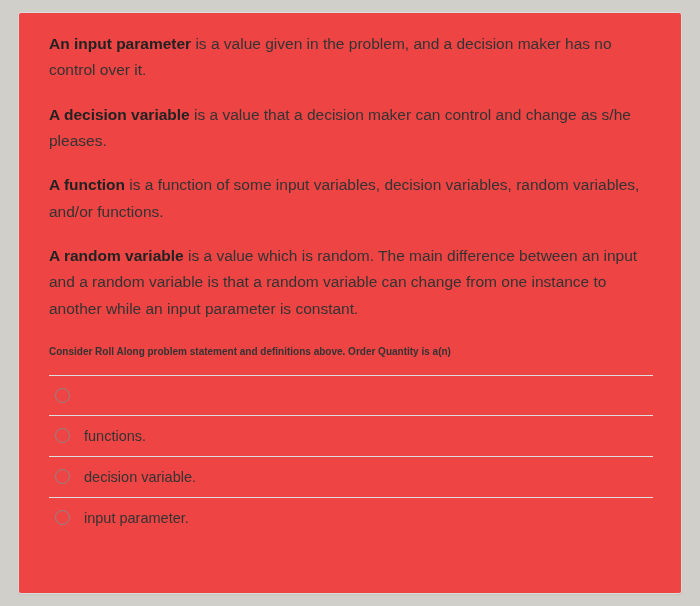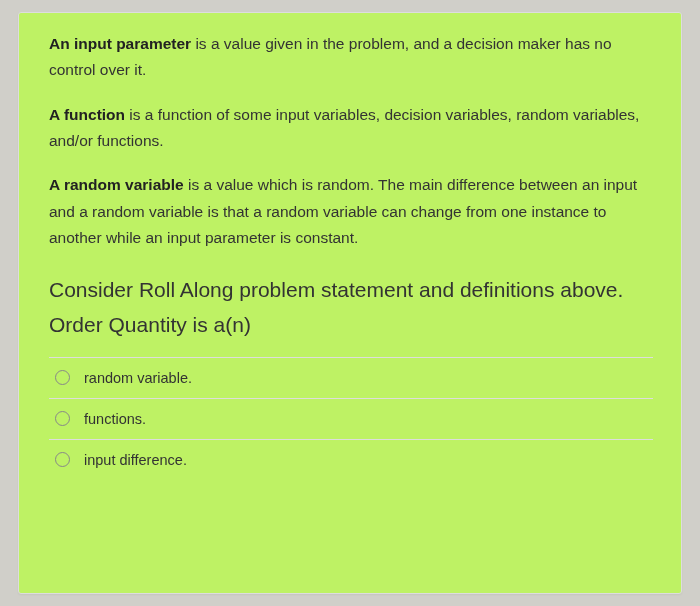--- a/index.html
+++ b/index.html
@@ -9,21 +9,21 @@
     }
     body {
       font-family: 'Segoe UI', Arial, sans-serif;
       background: #d0cfc9;
       width: 700px;
       height: 606px;
       padding: 12px 18px;
       overflow: hidden;
     }
     .card {
-      background: #bef264;
+      background: #ef4444;
       border: 1px solid #ddd;
       border-radius: 3px;
       padding: 18px 28px 0 30px;
       height: 100%;
       box-shadow: 0 1px 2px rgba(0,0,0,0.05);
     }
     .definition {
       color: #333;
       font-size: 15.5px;
       line-height: 1.7;
@@ -32,22 +32,23 @@
     .definition .term {
       font-weight: 700;
       color: #222;
     }
     .question-section {
       margin-top: 22px;
       margin-bottom: 14px;
     }
     .question-text {
       color: #333;
-      font-size: 21px;
+      font-size: 10px;
       line-height: 1.65;
+      font-weight: bold;
     }
     .options {
       margin-top: 6px;
     }
     .option {
       border-top: 1px solid #ddd;
       padding: 12px 6px 12px 6px;
       display: flex;
       align-items: center;
       cursor: pointer;
@@ -71,41 +72,47 @@
   </style>
 </head>
 <body>
 
 <div class="card">
 
   <p class="definition">
     <span class="term">An input parameter</span><span> is a value given in the problem, and a decision maker has no control over it.</span>
   </p>
 
+  <p class="definition">
+    <span class="term">A decision variable</span><span> is a value that a decision maker can control and change as s/he pleases.</span>
+  </p>
 
   <p class="definition">
     <span class="term">A function</span><span> is a function of some input variables, decision variables, random variables, and/or functions.</span>
   </p>
 
   <p class="definition">
     <span class="term">A random variable</span><span> is a value which is random. The main difference between an input and a random variable is that a random variable can change from one instance to another while an input parameter is constant.</span>
   </p>
 
   <div class="question-section">
     <p class="question-text">Consider Roll Along problem statement and definitions above. Order Quantity is a(n)</p>
   </div>
 
   <div class="options">
     <div class="option">
       <span class="radio"></span>
-      <span class="option-label">random variable.</span>
     </div>
     <div class="option">
       <span class="radio"></span>
       <span class="option-label">functions.</span>
     </div>
     <div class="option">
       <span class="radio"></span>
-      <span class="option-label">input difference.</span>
+      <span class="option-label">decision variable.</span>
+    </div>
+    <div class="option">
+      <span class="radio"></span>
+      <span class="option-label">input parameter.</span>
     </div>
   </div>
 
 </div>
 
 </body></html>

